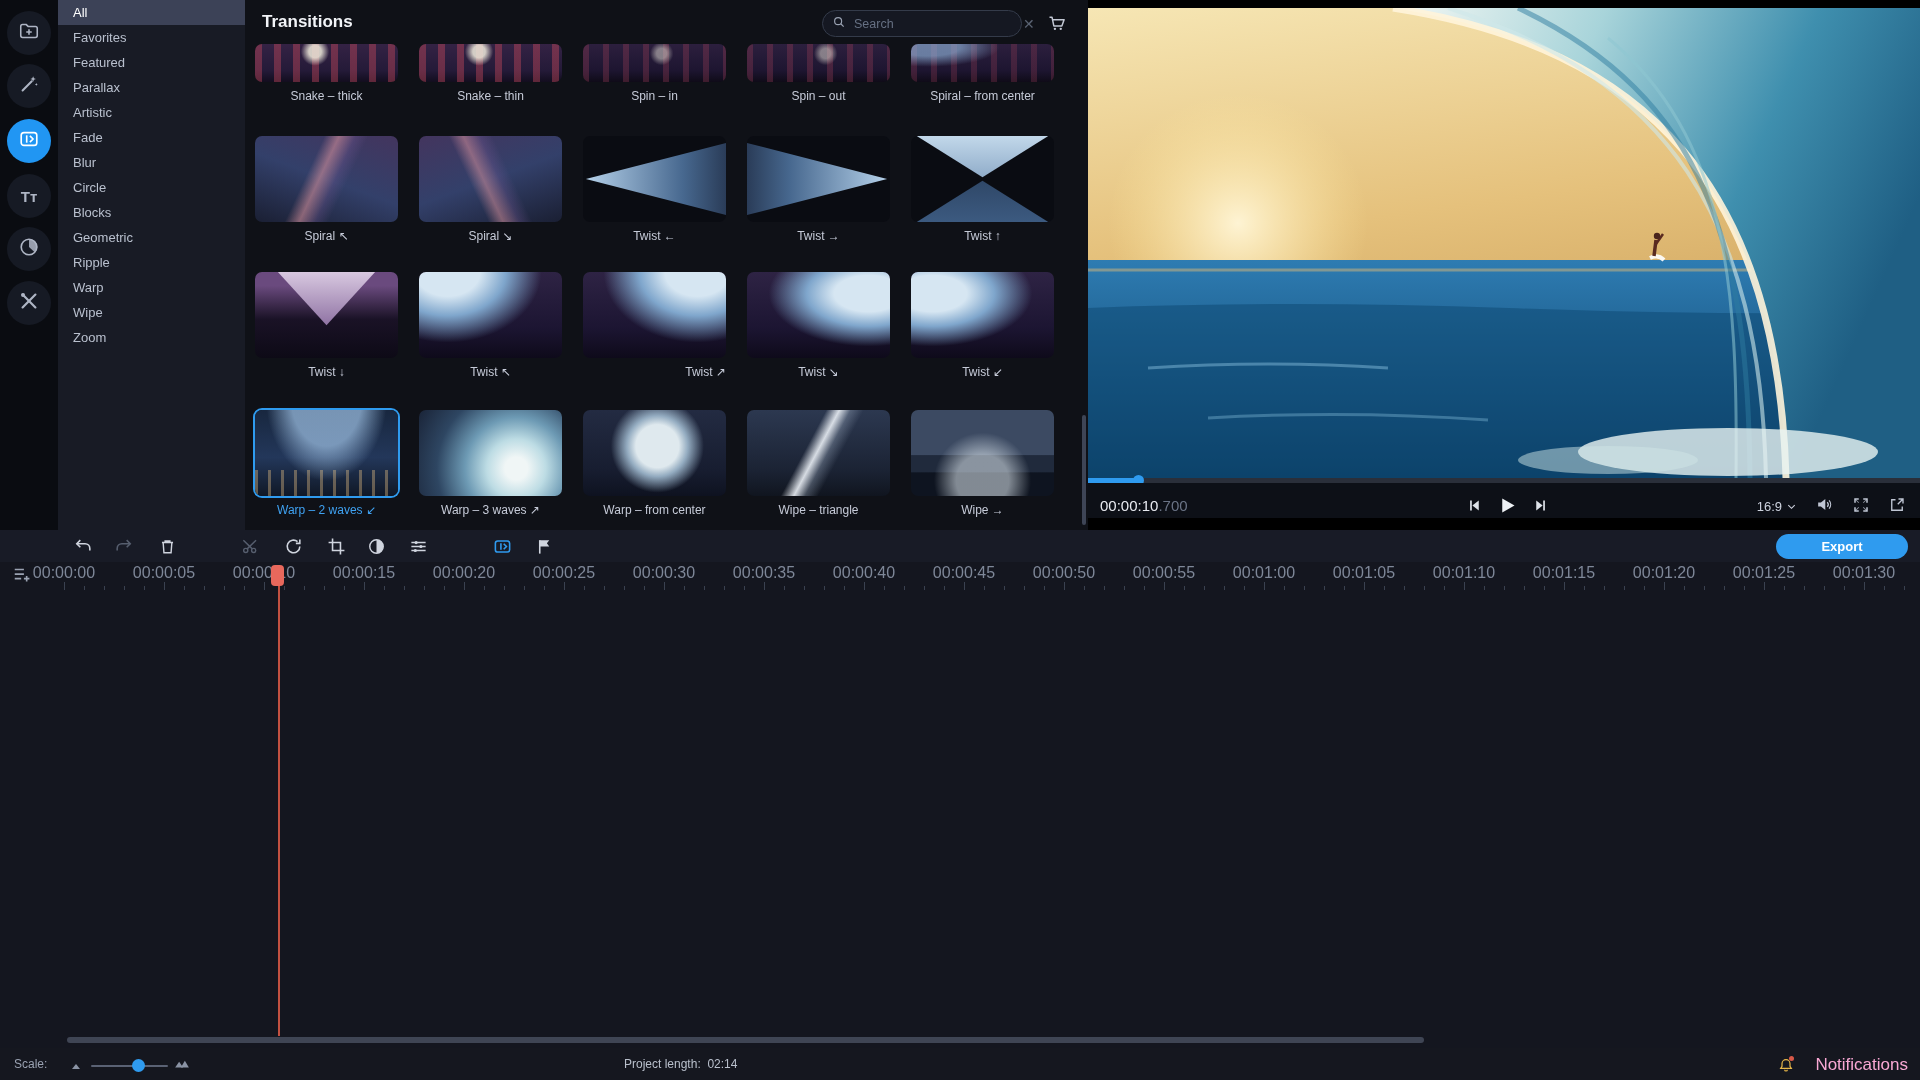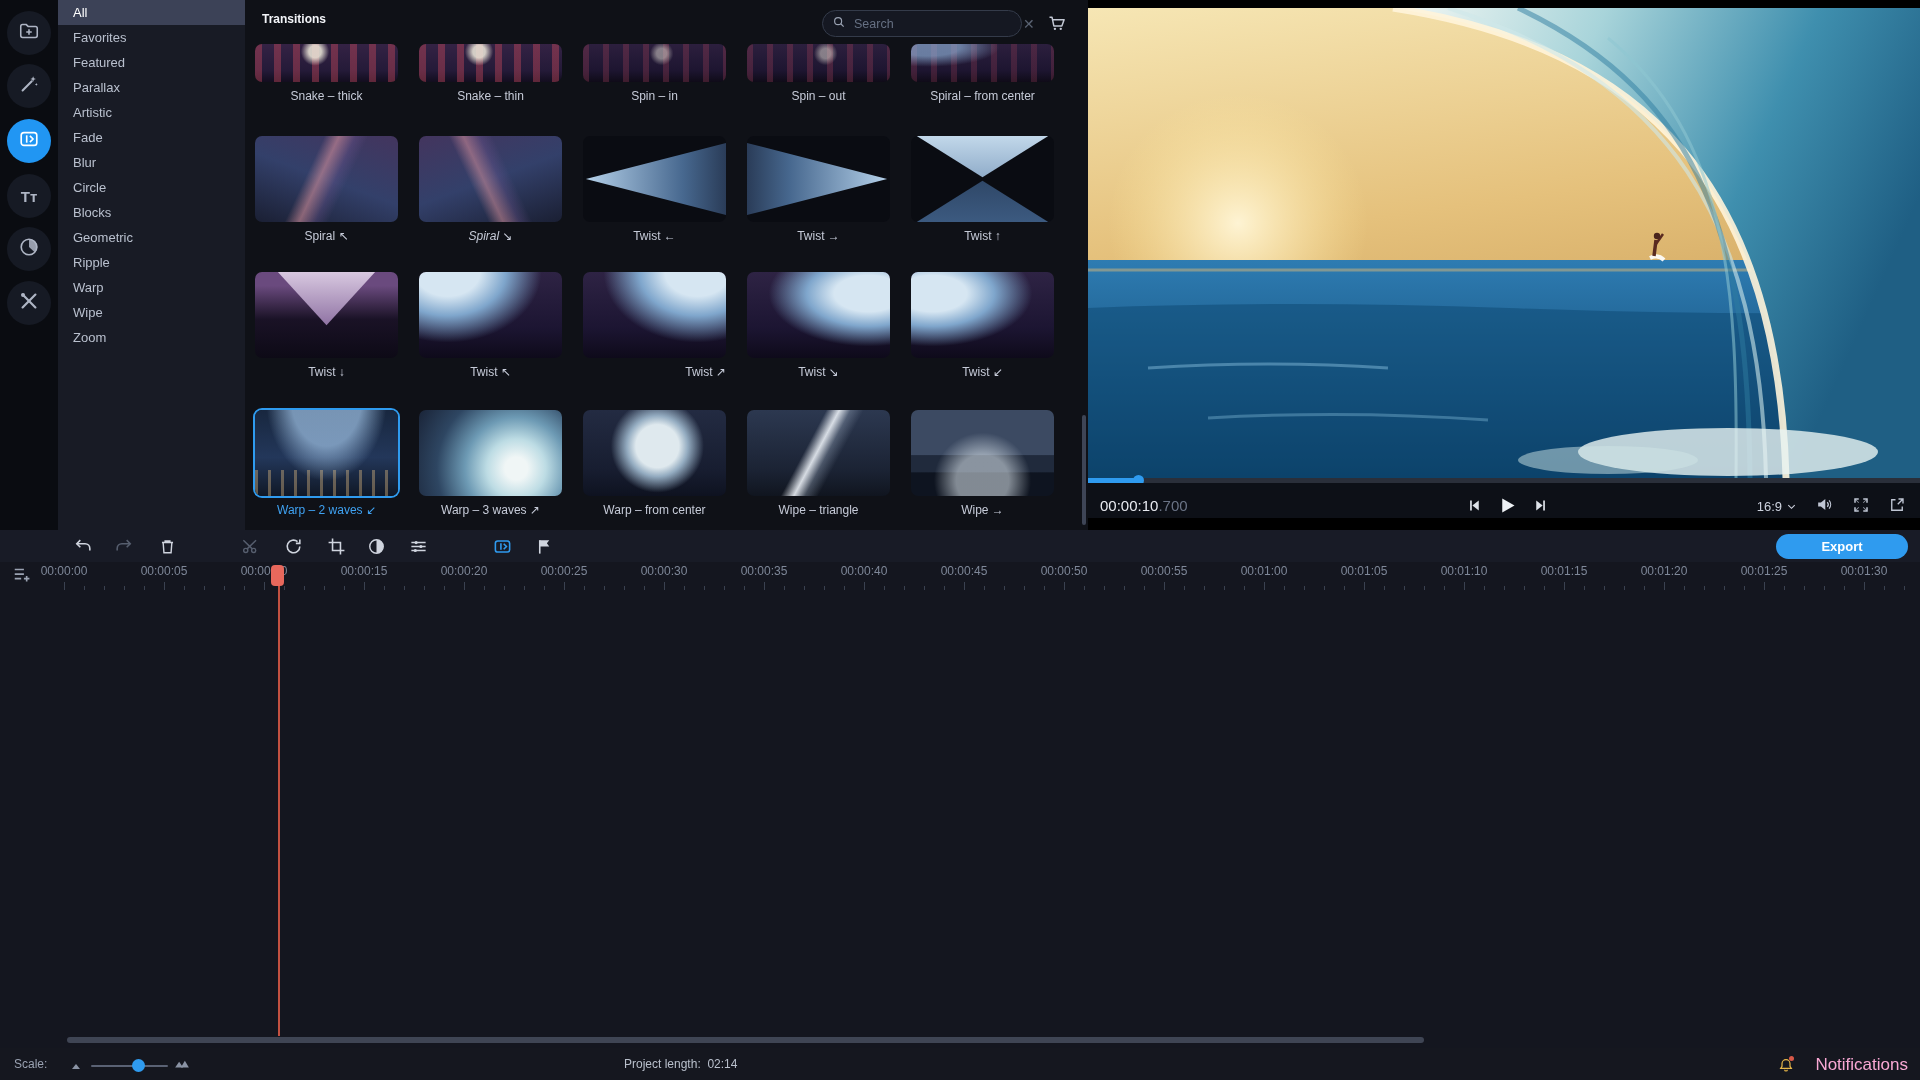--- a/index.html
+++ b/index.html
@@ -15,21 +15,21 @@
   .rail-btn.active { background:#2196f3; color:#fff; }
   .rail-tt { font-size:15px; font-weight:bold; letter-spacing:0; color:#aeb5c4; }
 
   
   #cats { position:absolute; left:58px; top:0; width:187px; height:530px; background:#181b25; z-index:4; }
   .cat-item { height:25px; line-height:25px; padding-left:15px; font-size:13px; color:#b9c0ce; cursor:pointer; white-space:nowrap; }
   .cat-item.selected { background:#3c4257; color:#ffffff; }
 
   
   #panel { position:absolute; left:245px; top:0; width:843px; height:530px; background:#0f1117; overflow:hidden; }
-  #panel-title { position:absolute; left:17px; top:12px; font-size:12px; font-weight:700; color:#f2f4f8; }
+  #panel-title { position:absolute; left:17px; top:12px; font-size:17px; font-weight:700; color:#f2f4f8; }
   #search-box { position:absolute; left:577px; top:10px; width:200px; height:27px; border-radius:14px;
                 background:#151822; border:1px solid #343b4a; display:flex; align-items:center; padding:0 9px; }
   #search-box svg { flex:0 0 auto; }
   #search-input { flex:1; background:transparent; border:none; outline:none; color:#cdd2de; font-size:12.5px; padding:0 8px; font-family:inherit; }
   #search-input::placeholder { color:#667083; }
   #search-clear { color:#5a6373; font-size:14px; cursor:pointer; line-height:1; }
   #cart-btn { position:absolute; left:802px; top:13px; color:#c2c8d4; cursor:pointer; }
   #panel-scrollbar { position:absolute; right:2px; top:415px; width:4px; height:110px; border-radius:2px; background:#3e4556; }
 
   .tile { position:absolute; width:143px; border-radius:7px; background:#0c0e14; overflow:hidden; cursor:pointer; }
@@ -92,21 +92,21 @@
           color:#cfd4de; cursor:pointer; }
   .tool.disabled { color:#565e6e; }
   .tool.accent { color:#2f9bef; }
   .tool svg { width:19px; height:19px; }
   #export-btn { position:absolute; left:1776px; top:4px; width:132px; height:25px; border-radius:13px; background:#2f9bef;
                 color:#fff; font-size:13px; font-weight:700; display:flex; align-items:center; justify-content:center; cursor:pointer; }
 
   
   #timeline { position:absolute; left:0; top:562px; width:1920px; height:486px; background:#14161f; overflow:hidden; }
   #ruler { position:absolute; left:0; top:0; width:1920px; height:30px; }
-  .rlabel { position:absolute; top:2px; transform:translateX(-50%); font-size:12px; color:#7e8798; white-space:nowrap; }
+  .rlabel { position:absolute; top:2px; transform:translateX(-50%); font-size:16px; color:#7e8798; white-space:nowrap; }
   .rtick { position:absolute; bottom:2px; width:1px; background:#3a4150; }
   #add-track { position:absolute; left:12px; top:2px; width:22px; height:22px; color:#9aa2b2; cursor:pointer; }
 
   #playhead-line { position:absolute; left:277px; top:4px; width:2px; height:470px; background:rgba(226,92,72,.85); z-index:6; }
   #playhead-cap { position:absolute; left:271px; top:3px; width:13px; height:21px; border-radius:4px; background:#e8685c; z-index:7; cursor:grab; }
   #hscroll { position:absolute; left:67px; top:475px; width:1357px; height:6px; border-radius:3px; background:#3f4554; cursor:pointer; }
 
   
   #statusbar { position:absolute; left:0; top:1048px; width:1920px; height:32px; background:#15171f; }
   #scale-label { position:absolute; left:14px; top:9px; font-size:12px; color:#9aa2b2; }
@@ -202,21 +202,21 @@
         <div class="tlabel" style="left: 174px; top: 84px;">Snake – thin</div>
         <div class="tile th-city-dim" style="left: 338px; top: 44px; height: 38px;"></div>
         <div class="tlabel" style="left: 338px; top: 84px;">Spin – in</div>
         <div class="tile th-city-dim" style="left: 502px; top: 44px; height: 38px;"></div>
         <div class="tlabel" style="left: 502px; top: 84px;">Spin – out</div>
         <div class="tile th-city-wave" style="left: 666px; top: 44px; height: 38px;"></div>
         <div class="tlabel" style="left: 666px; top: 84px;">Spiral – from center</div>
         <div class="tile th-bridge" style="left: 10px; top: 136px; height: 86px;"></div>
         <div class="tlabel" style="left: 10px; top: 224px;">Spiral ↖</div>
         <div class="tile th-bridge2" style="left: 174px; top: 136px; height: 86px;"></div>
-        <div class="tlabel" style="left: 174px; top: 224px; font-style: italic;">Spiral ↘</div>
+        <div class="tlabel" style="left: 174px; top: 224px;">Spiral ↘</div>
         <div class="tile th-wedge-left" style="left: 338px; top: 136px; height: 86px;"></div>
         <div class="tlabel" style="left: 338px; top: 224px;">Twist ←</div>
         <div class="tile th-wedge-right" style="left: 502px; top: 136px; height: 86px;"></div>
         <div class="tlabel" style="left: 502px; top: 224px;">Twist →</div>
         <div class="tile th-wedge-up" style="left: 666px; top: 136px; height: 86px;"></div>
         <div class="tlabel" style="left: 666px; top: 224px;">Twist ↑</div>
         <div class="tile th-hourglass" style="left: 10px; top: 272px; height: 86px;"></div>
         <div class="tlabel" style="left: 10px; top: 360px;">Twist ↓</div>
         <div class="tile th-curl" style="left: 174px; top: 272px; height: 86px; --cx: 20%; --cy: 0%;"></div>
         <div class="tlabel" style="left: 174px; top: 360px;">Twist ↖</div>

